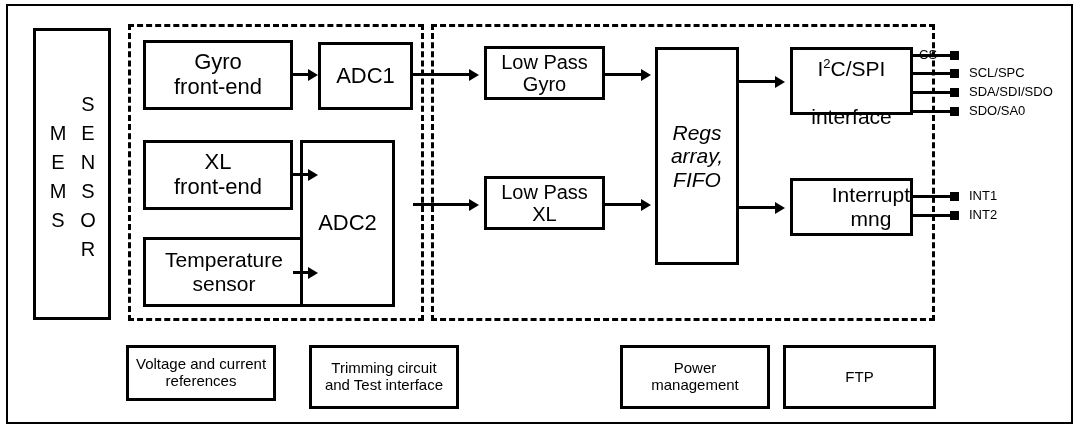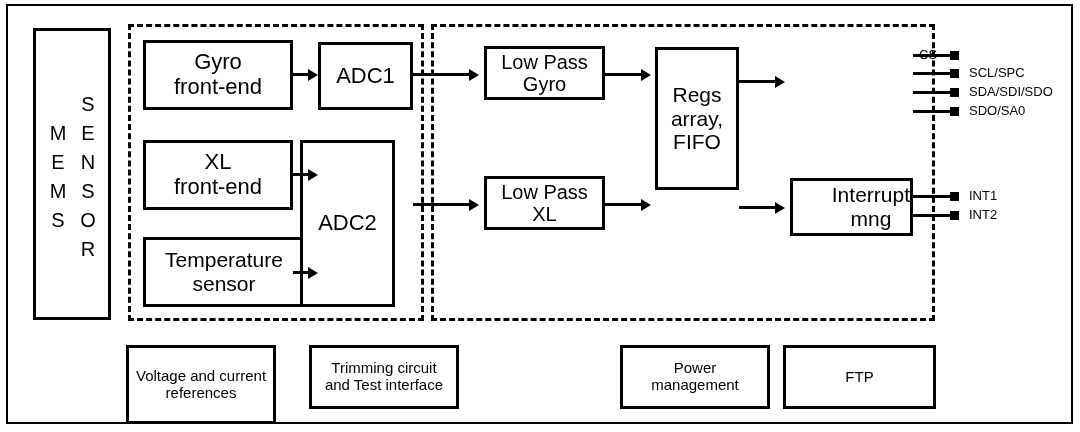--- a/index.html
+++ b/index.html
@@ -143,26 +143,32 @@
   <div class="blk f20" style="left:484px; top:46px; width:121px; height:54px;">
     <span class="blk-lbl">Low Pass
 Gyro</span>
   </div>
 
   <div class="blk f20" style="left:484px; top:176px; width:121px; height:54px;">
     <span class="blk-lbl">Low Pass
 XL</span>
   </div>
 
-  <div class="blk f21" style="left:655px; top:47px; width:84px; height:143px;">
+  <div class="blk f21" style="left:655px; top:47px; width:84px; height:218px;font-style:italic;">
     <span class="blk-lbl">Regs
 array,
 FIFO</span>
   </div>
 
+  <div class="blk f21" style="left:790px; top:47px; width:123px; height:68px;">
+    <span class="blk-lbl">
+      <span>I</span><sup>2</sup><span>C/SPI</span><br>
+      <span>interface</span>
+    </span>
+  </div>
 
   <div class="blk f21" style="left:790px; top:178px; width:123px; height:58px;justify-content:flex-end;">
     <span class="blk-lbl">Interrupt
 mng</span>
   </div>
 
   <div class="hline" style="left:293px; top:73px; width:17px;"></div>
   <div class="arrow-head" style="left:308px; top:68.5px;"></div>
 
   <div class="hline" style="left:293px; top:173px; width:17px;"></div>
@@ -206,21 +212,21 @@
   <div class="pin-lbl" style="left:969px; top:103px;">SDO/SA0</div>
 
   <div class="hline" style="left:913px; top:195px; width:41px;"></div>
   <div class="pin-sq" style="left:950px; top:192px;"></div>
   <div class="pin-lbl" style="left:969px; top:188px;">INT1</div>
 
   <div class="hline" style="left:913px; top:214px; width:41px;"></div>
   <div class="pin-sq" style="left:950px; top:211px;"></div>
   <div class="pin-lbl" style="left:969px; top:207px;">INT2</div>
 
-  <div class="blk f15" style="left:126px; top:345px; width:150px; height:79px;">
+  <div class="blk f15" style="left:126px; top:345px; width:150px; height:56px;">
     <span class="blk-lbl">Voltage and current
 references</span>
   </div>
 
   <div class="blk f15" style="left:292px; top:345px; width:150px; height:64px;margin-left:17px;">
     <span class="blk-lbl">Trimming circuit
 and Test interface</span>
   </div>
 
 

